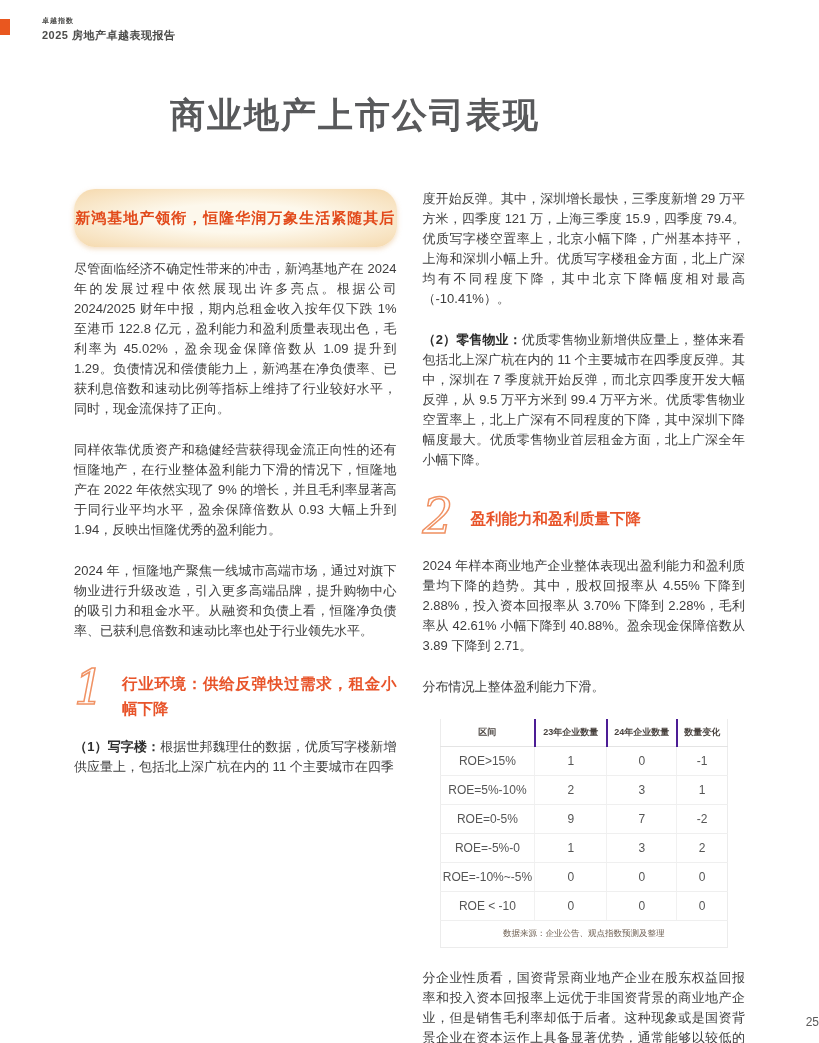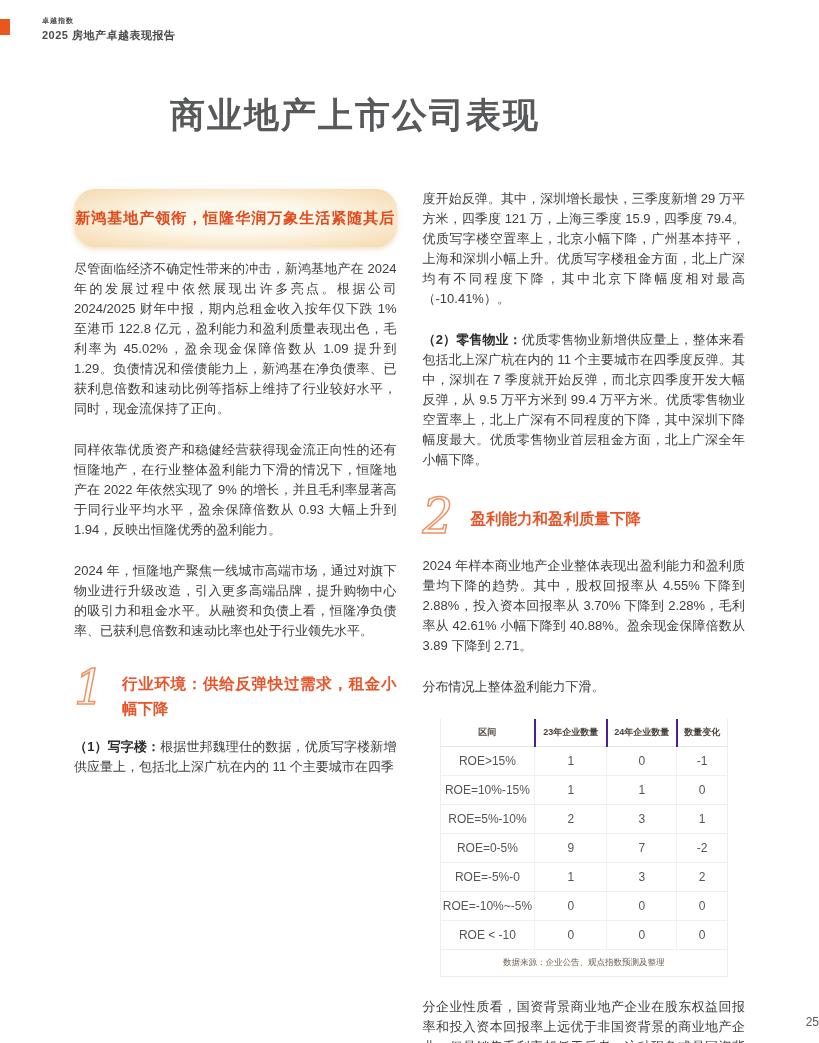--- a/index.html
+++ b/index.html
@@ -223,26 +223,20 @@
               </tr>
           </thead>
           <tbody id="roe-body">
               <tr>
                 <td>ROE&gt;15%</td>
                 <td>1</td>
                 <td>0</td>
                 <td>-1</td>
               </tr>
               <tr>
-                <td>ROE=10%-15%</td>
-                <td>1</td>
-                <td>1</td>
-                <td>0</td>
-              </tr>
-              <tr>
                 <td>ROE=5%-10%</td>
                 <td>2</td>
                 <td>3</td>
                 <td>1</td>
               </tr>
               <tr>
                 <td>ROE=0-5%</td>
                 <td>9</td>
                 <td>7</td>
                 <td>-2</td>

